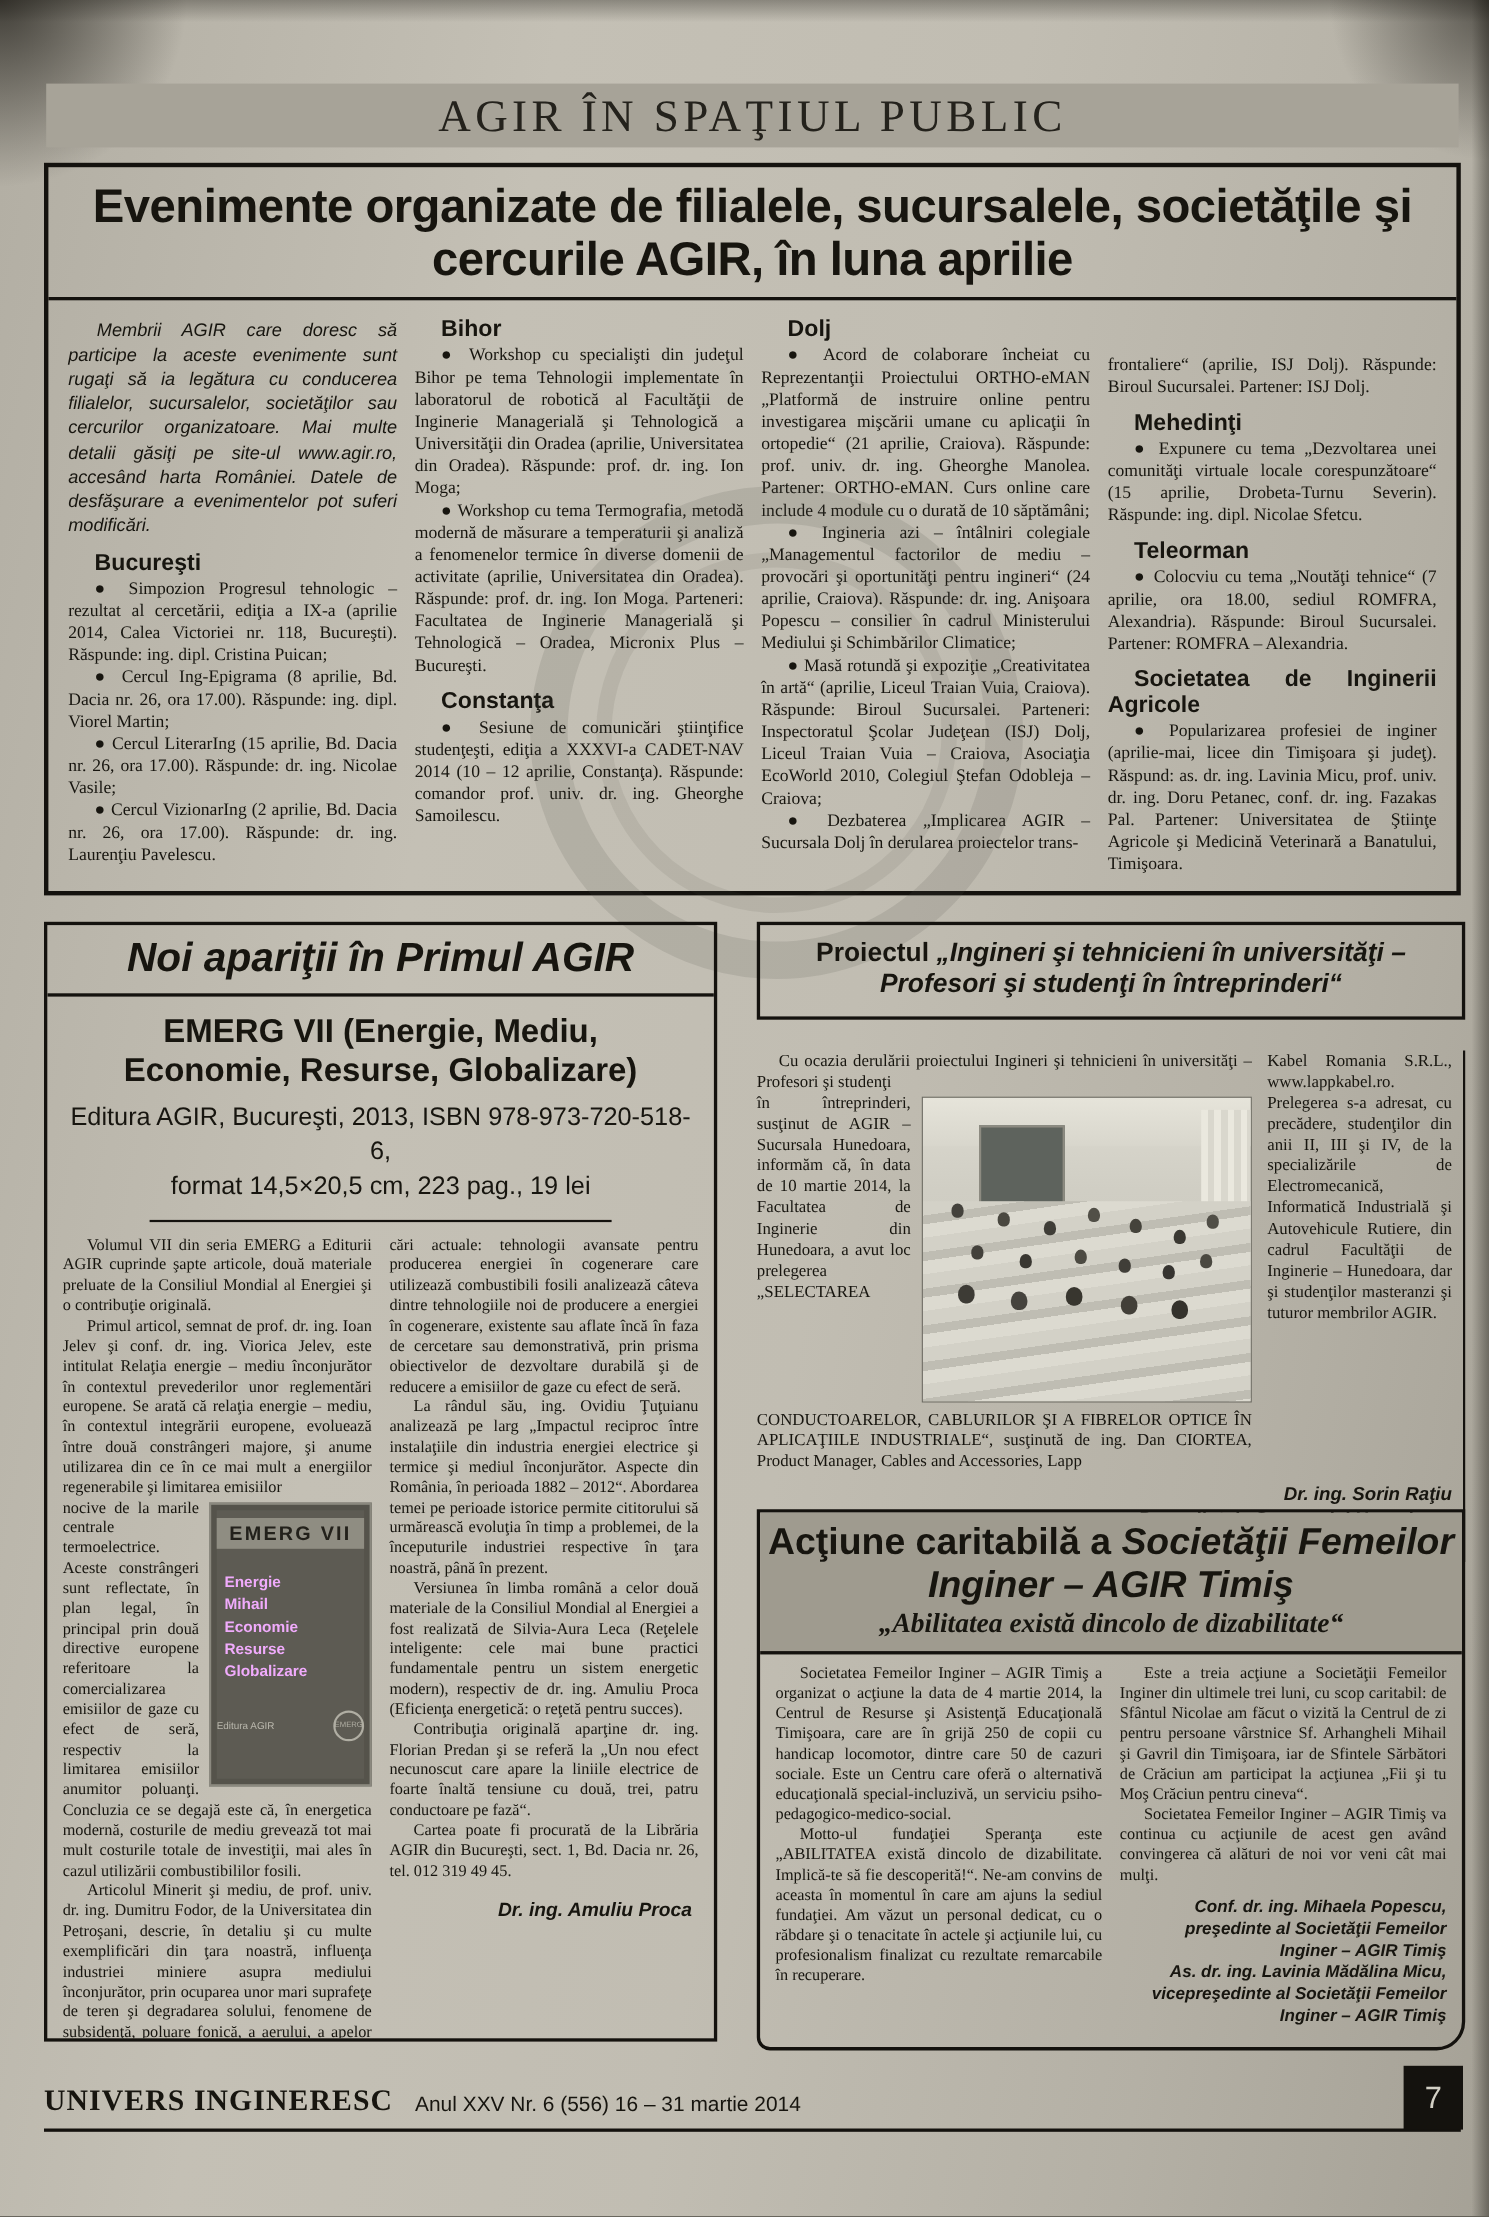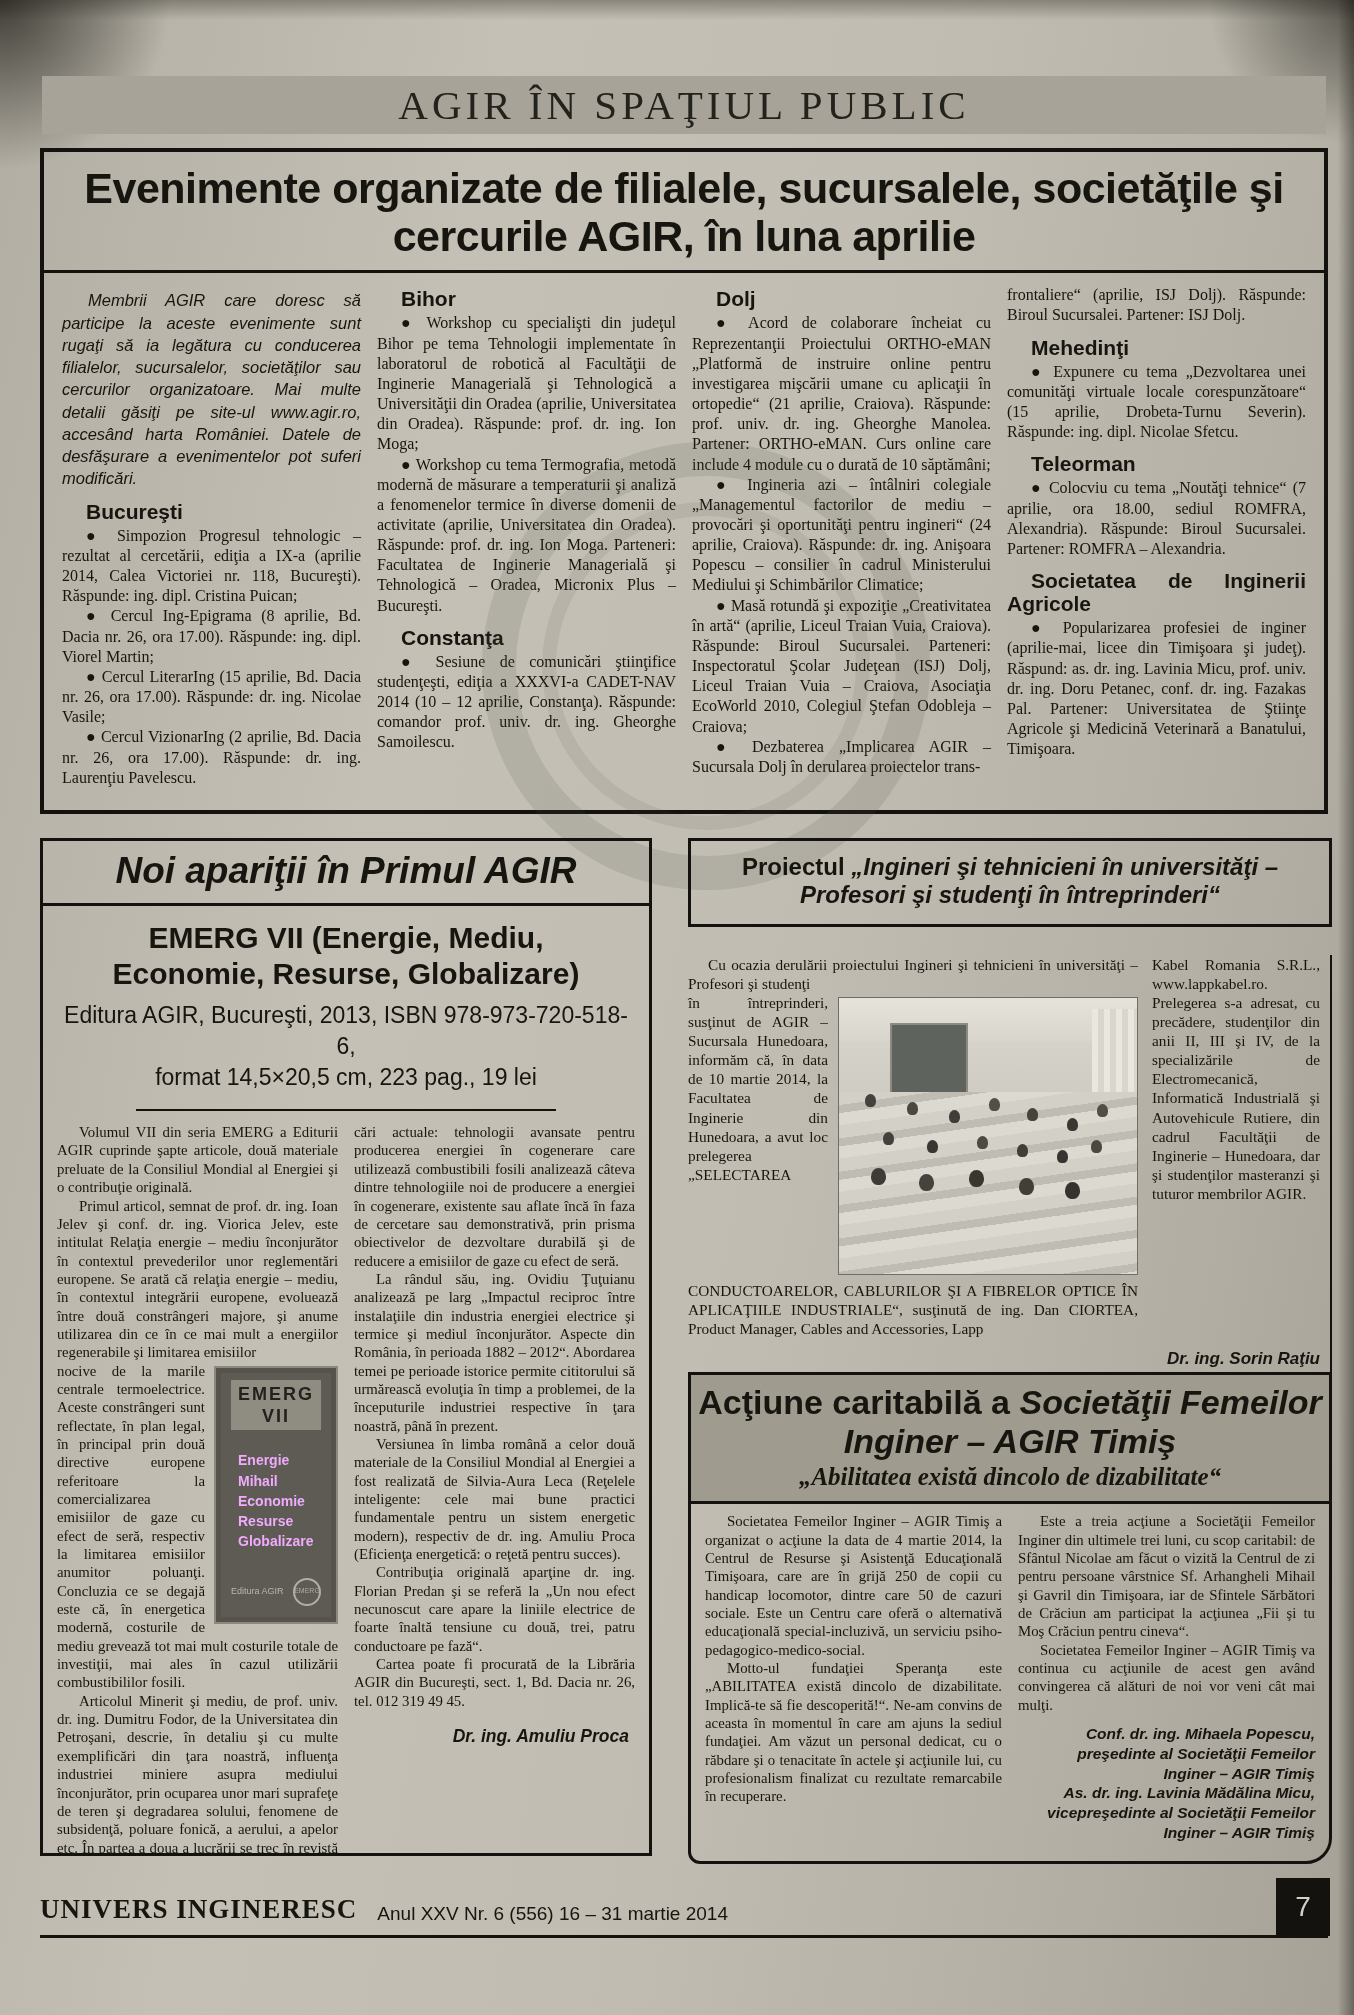--- a/index.html
+++ b/index.html
@@ -20,40 +20,40 @@
   .band-title{font-family:"Liberation Serif",serif;font-size:41px;letter-spacing:4px;color:#24221c;}
 
   .events{position:absolute;top:148px;left:40px;right:26px;height:666px;border:4px solid #14120e;box-sizing:border-box;}
   .headline{font-family:"Liberation Sans",sans-serif;font-weight:bold;font-size:43px;line-height:1.12;
         text-align:center;padding:12px 30px 10px;border-bottom:3px solid #14120e;letter-spacing:-.5px;}
   .evcols{display:flex;gap:16px;padding:12px 18px 0;justify-content:center;}
   .evcol{flex:1;font-size:16px;line-height:1.26;text-align:justify;}
   .evh{font-family:"Liberation Sans",sans-serif;font-weight:bold;font-size:21px;margin:10px 0 3px;text-indent:24px;line-height:1.1;}
   .evh.first{margin-top:2px;}
   .item{margin:0;text-indent:24px;}
-  .item.cont{text-indent:0;}
+  .item.cont{text-indent:0;margin-top:37px;}
   .intro{font-family:"Liberation Sans",sans-serif;font-style:italic;font-size:16.5px;margin:4px 0 0;text-indent:26px;line-height:1.35;}
 
   .leftbox{position:absolute;top:838px;left:40px;width:612px;height:1018px;border:3px solid #14120e;box-sizing:border-box;overflow:hidden;}
   .nahead{border-bottom:3px solid #14120e;padding:9px 6px 11px;text-align:center;
         font-family:"Liberation Sans",sans-serif;font-weight:bold;font-style:italic;font-size:37px;}
   .emtitle{font-family:"Liberation Sans",sans-serif;font-weight:bold;font-size:30px;text-align:center;
         margin:14px 40px 0;line-height:1.2;}
   .emsub{font-family:"Liberation Sans",sans-serif;font-size:23px;text-align:center;margin:8px 12px 0;line-height:1.35;}
   .emrule{width:420px;border-top:2px solid #14120e;margin:16px auto 12px;}
   .emcols{display:flex;gap:16px;padding:0 14px;font-size:14.8px;line-height:1.24;text-align:justify;}
   .emcol{flex:1;min-width:0;}
   p.em{margin:0;text-indent:22px;}
   p.em.noind{text-indent:0;}
   .emsig{font-family:"Liberation Sans",sans-serif;font-weight:bold;font-style:italic;font-size:17.5px;
         text-align:right;margin-top:16px;padding-right:6px;}
 
   .bookwrap{overflow:visible;}
-  .book{float:right;width:124px;height:258px;margin:4px 0 6px 9px;background:#5d5b53;
-        border:2px solid #8b897f;box-shadow:inset 0 0 0 5px #55534b;padding:12px 15px;box-sizing:border-box;
+  .book{float:right;width:148px;height:258px;margin:4px 0 6px 9px;background:#5d5b53;
+        border:2px solid #8b897f;box-shadow:inset 0 0 0 5px #55534b;padding:12px 5px;box-sizing:border-box;
         font-family:"Liberation Sans",sans-serif;}
   .book-band{background:#8f8d82;color:#23211b;font-weight:bold;font-size:18px;text-align:center;
         padding:3px 2px;letter-spacing:2px;}
   .book-lines{margin-top:20px;color:#f0abfc;font-weight:bold;font-size:14px;line-height:1.45;padding-left:7px;}
   .book-foot{margin-top:26px;display:flex;justify-content:space-between;align-items:center;color:#b9b7ac;font-size:9px;}
   .book-logo{width:28px;height:28px;border-radius:50%;border:2px solid #b0aea3;display:flex;align-items:center;
         justify-content:center;font-size:7px;color:#b0aea3;box-sizing:border-box;}
 
   .rightcol{position:absolute;top:838px;left:688px;width:644px;}
   .projhead{border:3px solid #14120e;padding:12px 8px 14px;text-align:center;

